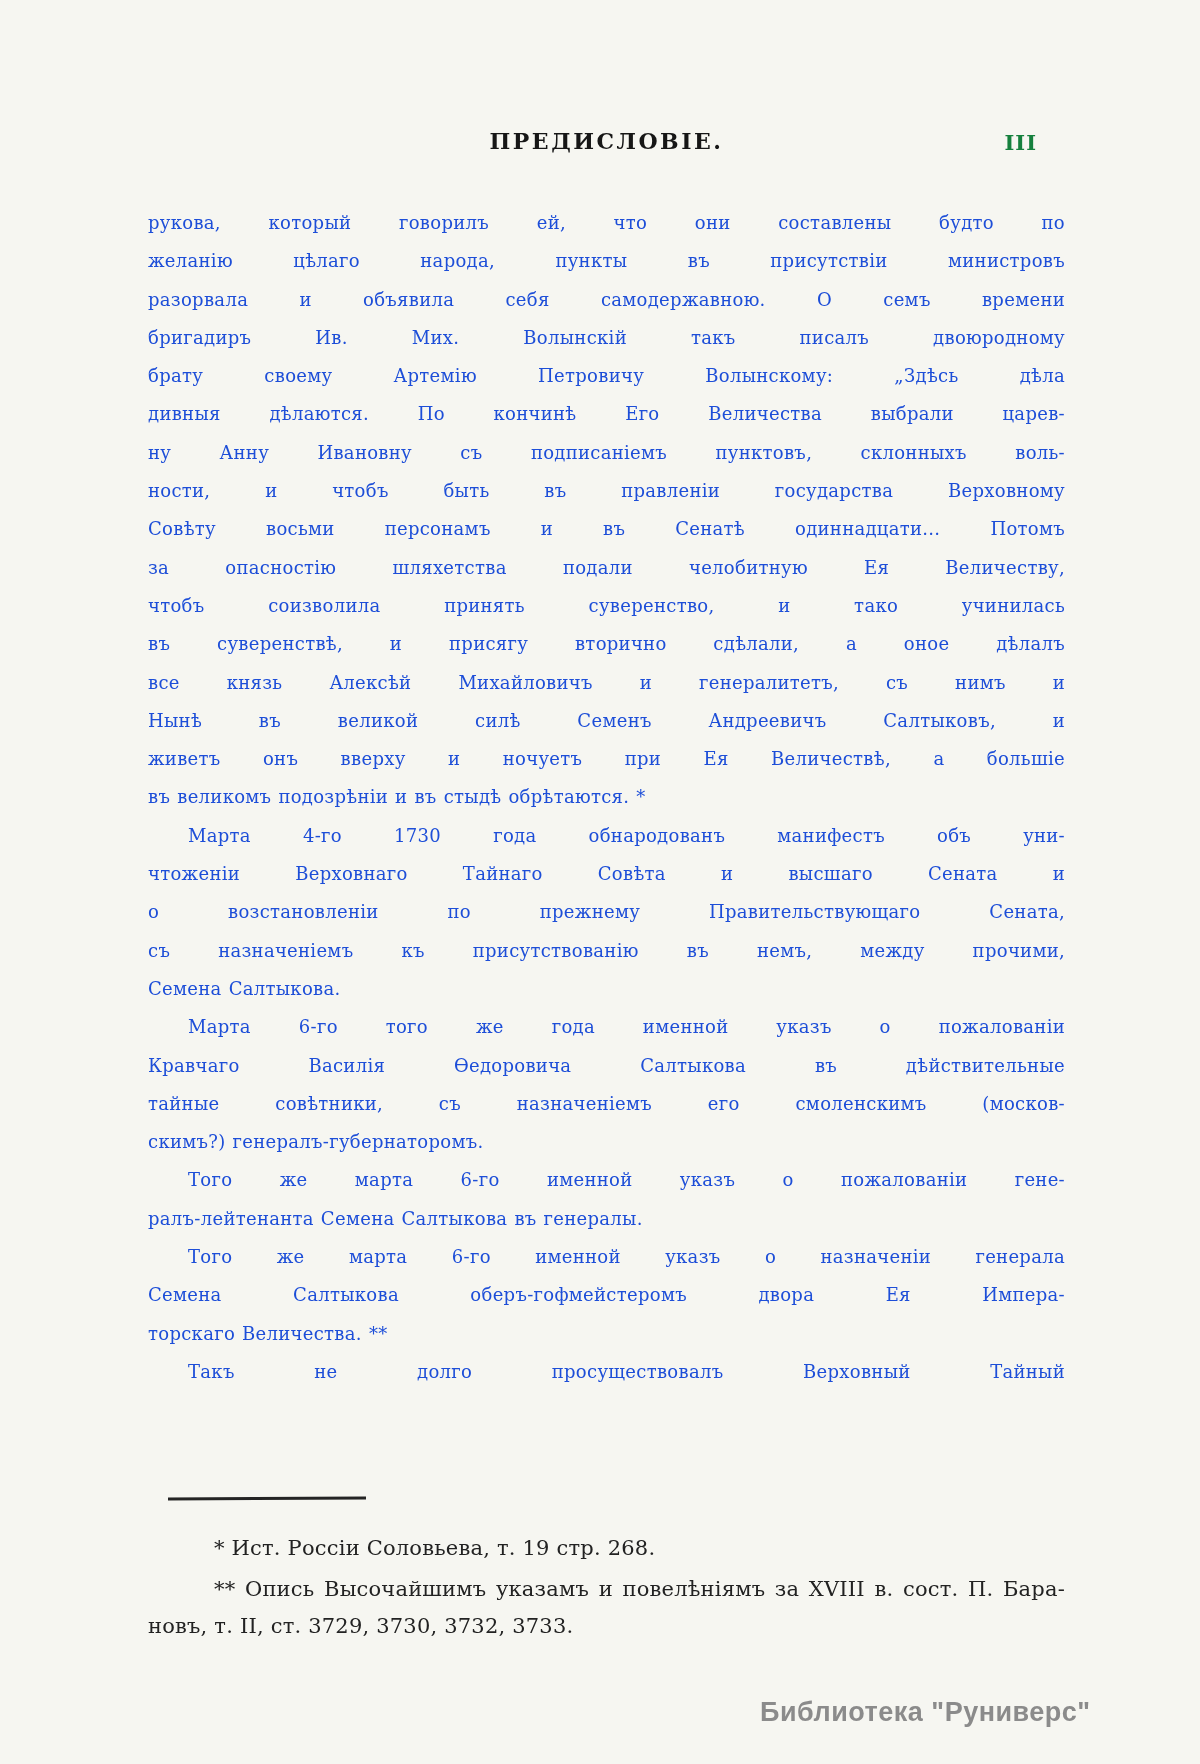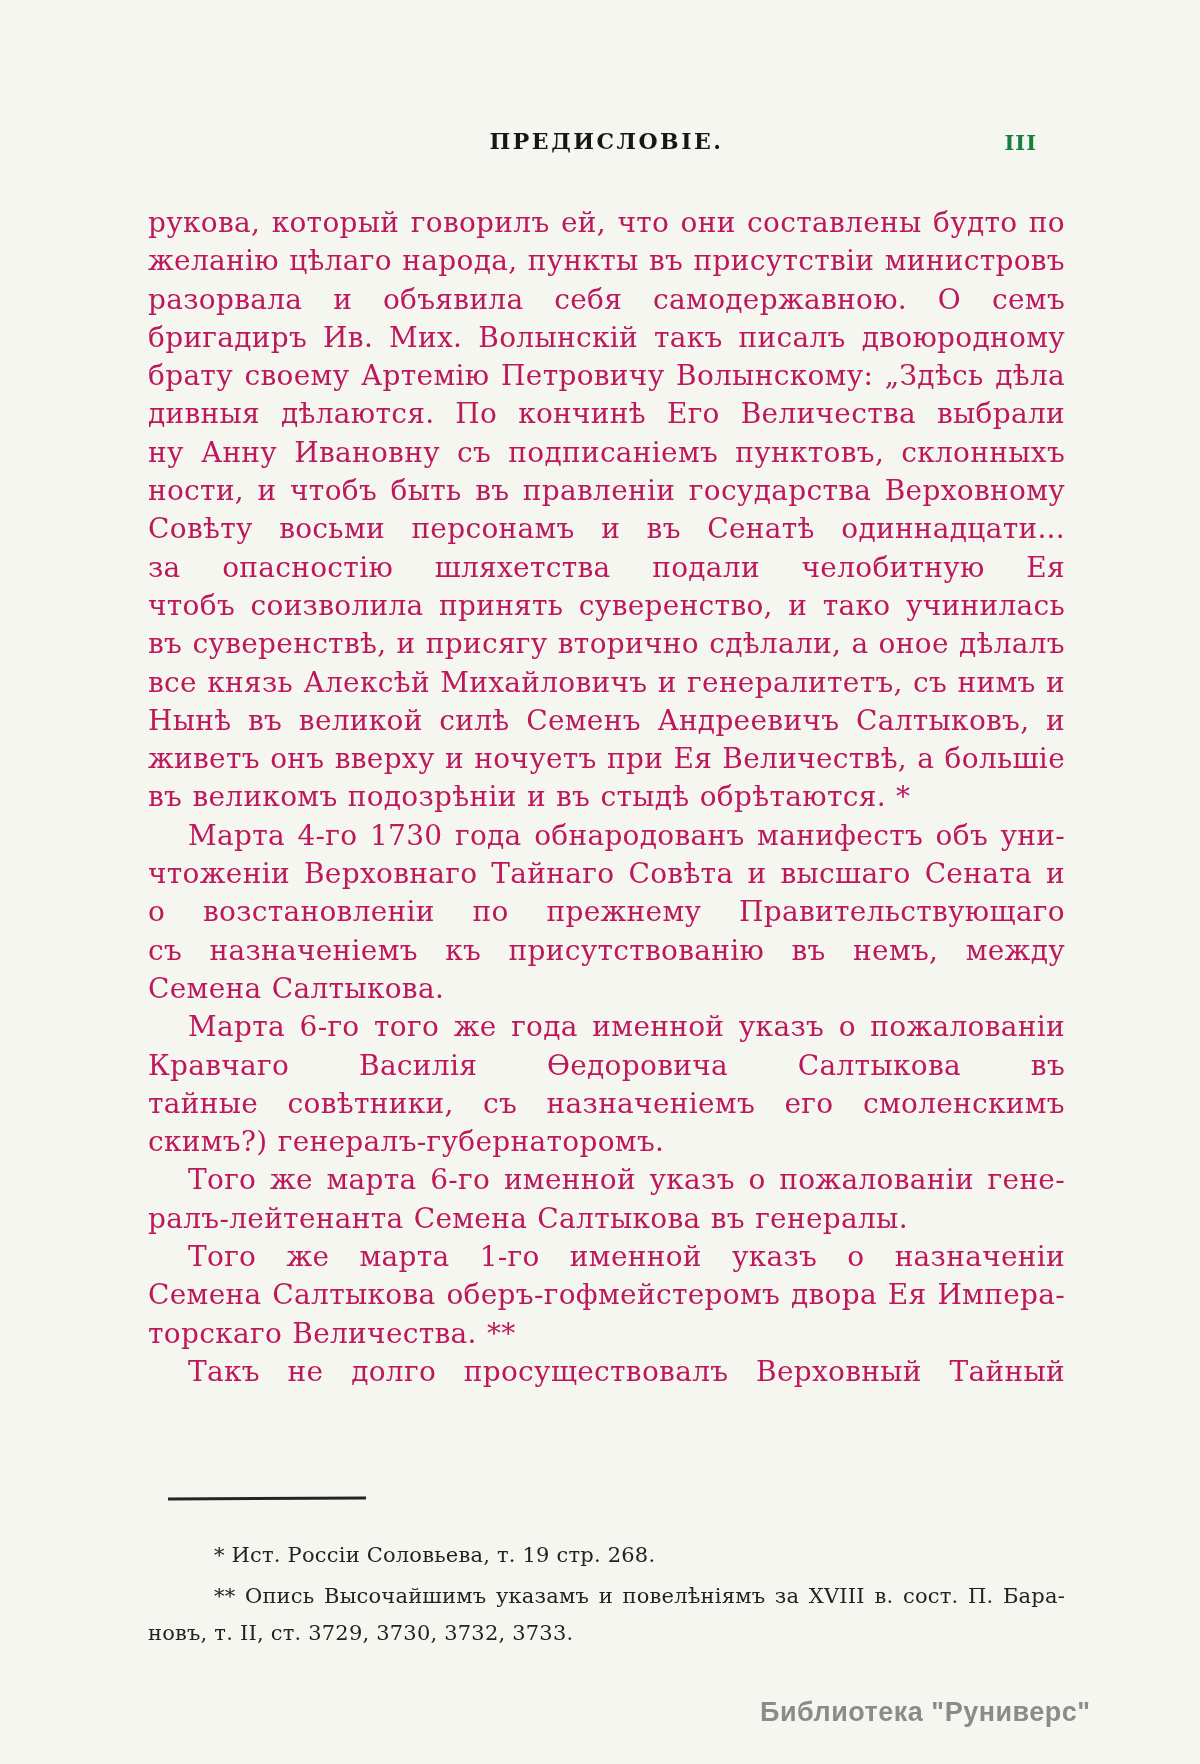--- a/index.html
+++ b/index.html
@@ -29,25 +29,25 @@
     position: absolute; right: 28px; top: 2px;
     font-size: 21px; font-weight: bold;
     letter-spacing: 1px;
     color: #15803d;
   }
 
   
   .text-block {
     position: absolute;
     left: 148px; top: 204px; width: 917px;
-    font-size: 28px;
+    font-size: 18px;
     line-height: 38.3px;
     letter-spacing: 0.3px;
     word-spacing: 1px;
-    color: #be185d;
+    color: #1d4ed8;
   }
   .para { margin: 0; }
   .line {
     display: block;
     text-align: justify;
     text-align-last: justify;
     height: 38.3px;
     overflow: hidden;
     white-space: nowrap;
   }
@@ -72,21 +72,21 @@
     color: #222;
   }
   .footnote { margin: 0 0 4px 0; }
   .fn-line {
     display: block;
     text-align: justify;
     text-align-last: justify;
   }
   .fn-line.last { text-align-last: left; }
   .fn-line.indent { text-indent: 66px; }
-  .footnote.single .fn-line { text-align-last: left; margin-top: 7px; }
+  .footnote.single .fn-line { text-align-last: left; }
 
   
   .watermark {
     position: absolute;
     left: 760px; top: 1697px;
     font-family: "Liberation Sans", "DejaVu Sans", sans-serif;
     font-weight: bold;
     font-size: 27px;
     color: #8b8b8b;
     letter-spacing: 0.5px;
@@ -137,21 +137,21 @@
       <span class="line justify-line">тайные совѣтники, съ назначеніемъ его смоленскимъ (москов-</span>
       <span class="line last">скимъ?) генералъ-губернаторомъ.</span>
     </div>
 
     <div class="para">
       <span class="line justify-line indent">Того же марта 6-го именной указъ о пожалованіи гене-</span>
       <span class="line last">ралъ-лейтенанта Семена Салтыкова въ генералы.</span>
     </div>
 
     <div class="para">
-      <span class="line justify-line indent">Того же марта 1-го именной указъ о назначеніи генерала</span>
+      <span class="line justify-line indent">Того же марта 6-го именной указъ о назначеніи генерала</span>
       <span class="line justify-line">Семена Салтыкова оберъ-гофмейстеромъ двора Ея Импера-</span>
       <span class="line last">торскаго Величества. **</span>
     </div>
 
     <div class="para">
       <span class="line justify-line indent">Такъ не долго просуществовалъ Верховный Тайный</span>
     </div>
 
   </div>
 

